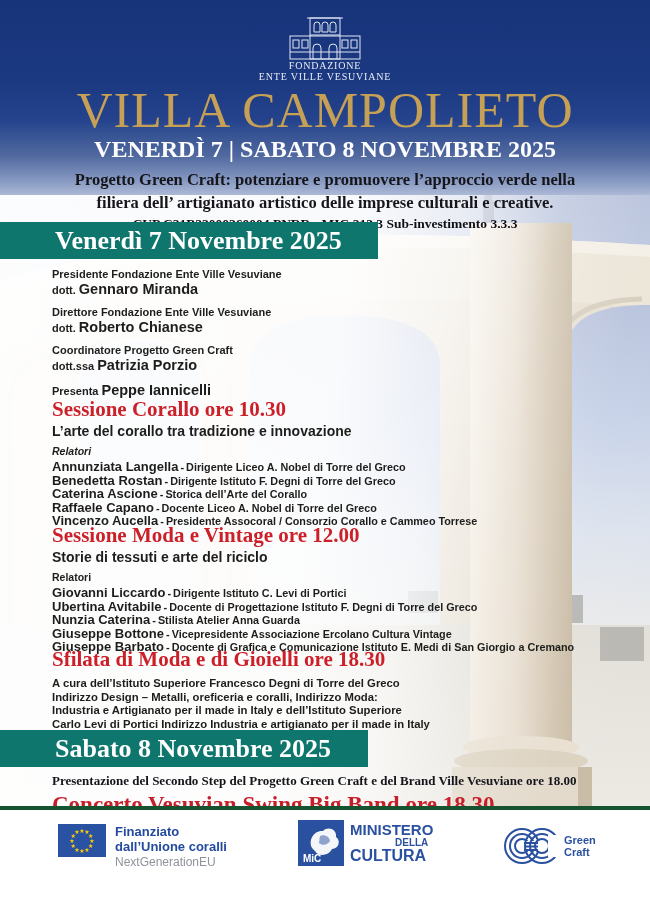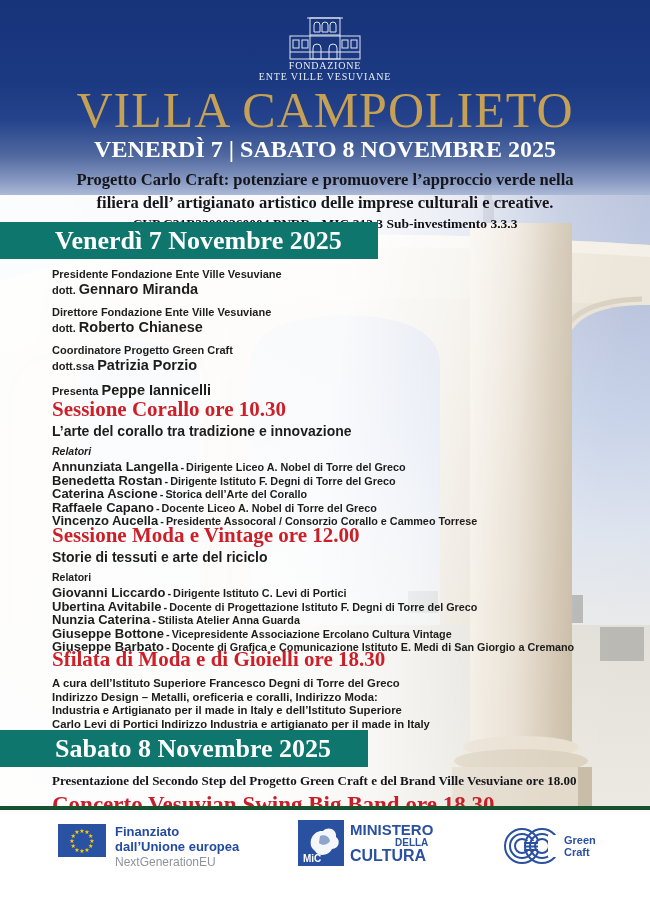--- a/index.html
+++ b/index.html
@@ -158,21 +158,21 @@
       <rect x="23" y="26" width="6" height="8"></rect>
       <rect x="63" y="26" width="6" height="8"></rect>
       <rect x="72" y="26" width="6" height="8"></rect>
       <line x1="11" y1="38" x2="81" y2="38"></line>
     </svg>
     <div class="foundation">FONDAZIONE</div>
     <div class="foundation">ENTE VILLE VESUVIANE</div>
     <div class="title">VILLA CAMPOLIETO</div>
     <div class="dates">VENERDÌ 7 | SABATO 8 NOVEMBRE 2025</div>
     <div class="project">
-      <div>Progetto Carlo Craft: potenziare e promuovere l’approccio verde nella</div>
+      <div>Progetto Green Craft: potenziare e promuovere l’approccio verde nella</div>
       <div>filiera dell’ artigianato artistico delle imprese culturali e creative.</div>
     </div>
     <div class="cup">CUP C31B23000360004 PNRR - MIC 313.3 Sub-investimento 3.3.3</div>
   </div>
 
   <div class="banner banner1">Venerdì 7 Novembre 2025</div>
 
   <div class="sect opening">
     <div class="person">
       <div class="p-role">Presidente Fondazione Ente Ville Vesuviane</div>
@@ -271,21 +271,21 @@
           <text x="24" y="29">★</text>
             <text x="19" y="27.6">★</text>
             <text x="15.3" y="24">★</text>
           <text x="14" y="19">★</text>
             <text x="15.3" y="14">★</text>
             <text x="19" y="10.4">★</text>
         </g>
       </svg>
       <div class="eu-text">
         <div class="eu-l1">Finanziato</div>
-        <div class="eu-l2">dall’Unione europea</div>
+        <div class="eu-l2">dall’Unione coralli</div>
         <div class="eu-l3">NextGenerationEU</div>
       </div>
     </div>
 
     <div class="mic-group">
       <svg width="46" height="46" viewBox="0 0 46 46" xmlns="http://www.w3.org/2000/svg">
         <rect width="46" height="46" fill="#2a50a0"></rect>
         <path d="M14,28 C10,20 16,10 25,11 C30,6 39,9 38,17 C43,20 41,29 34,29 C31,36 20,37 17,31 Z" fill="#f4f6fa"></path>
         <path d="M22,16 C26,14 31,16 32,21 C30,25 24,26 21,23 Z" fill="#2a50a0" opacity="0.5"></path>
         <text x="5" y="42" font-family="Liberation Sans" font-size="10" font-weight="bold" fill="#ffffff">MiC</text>

